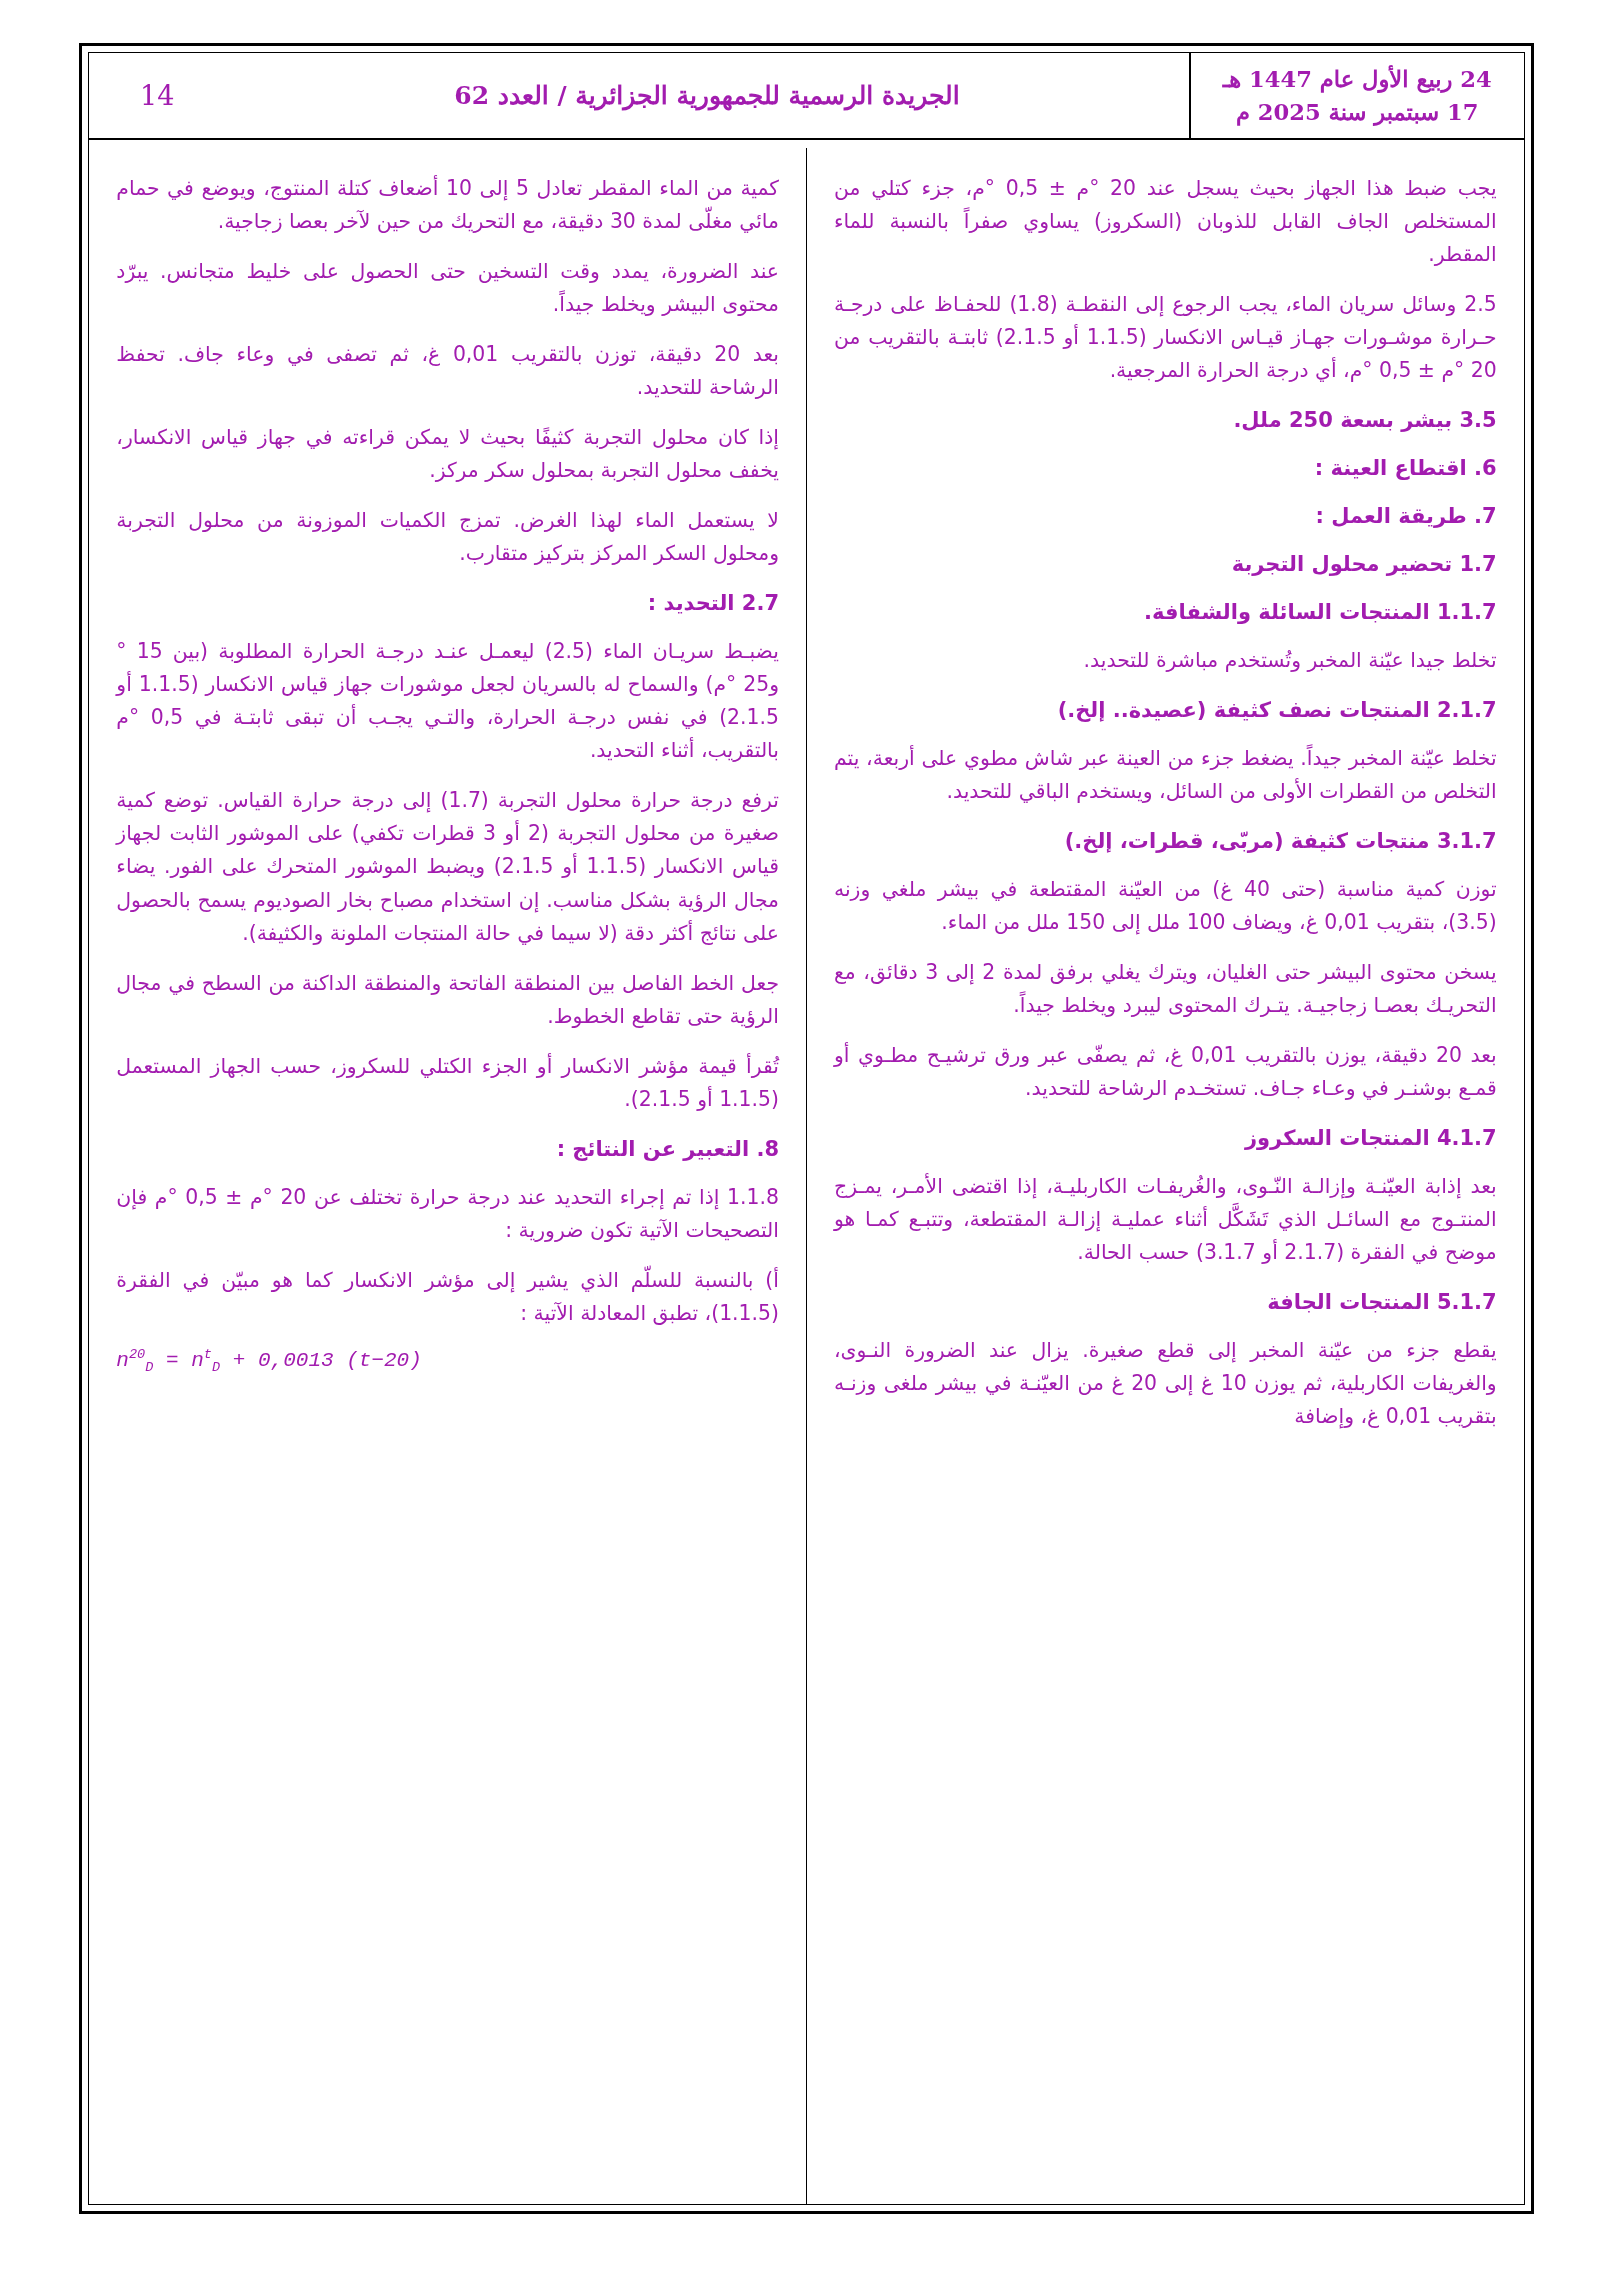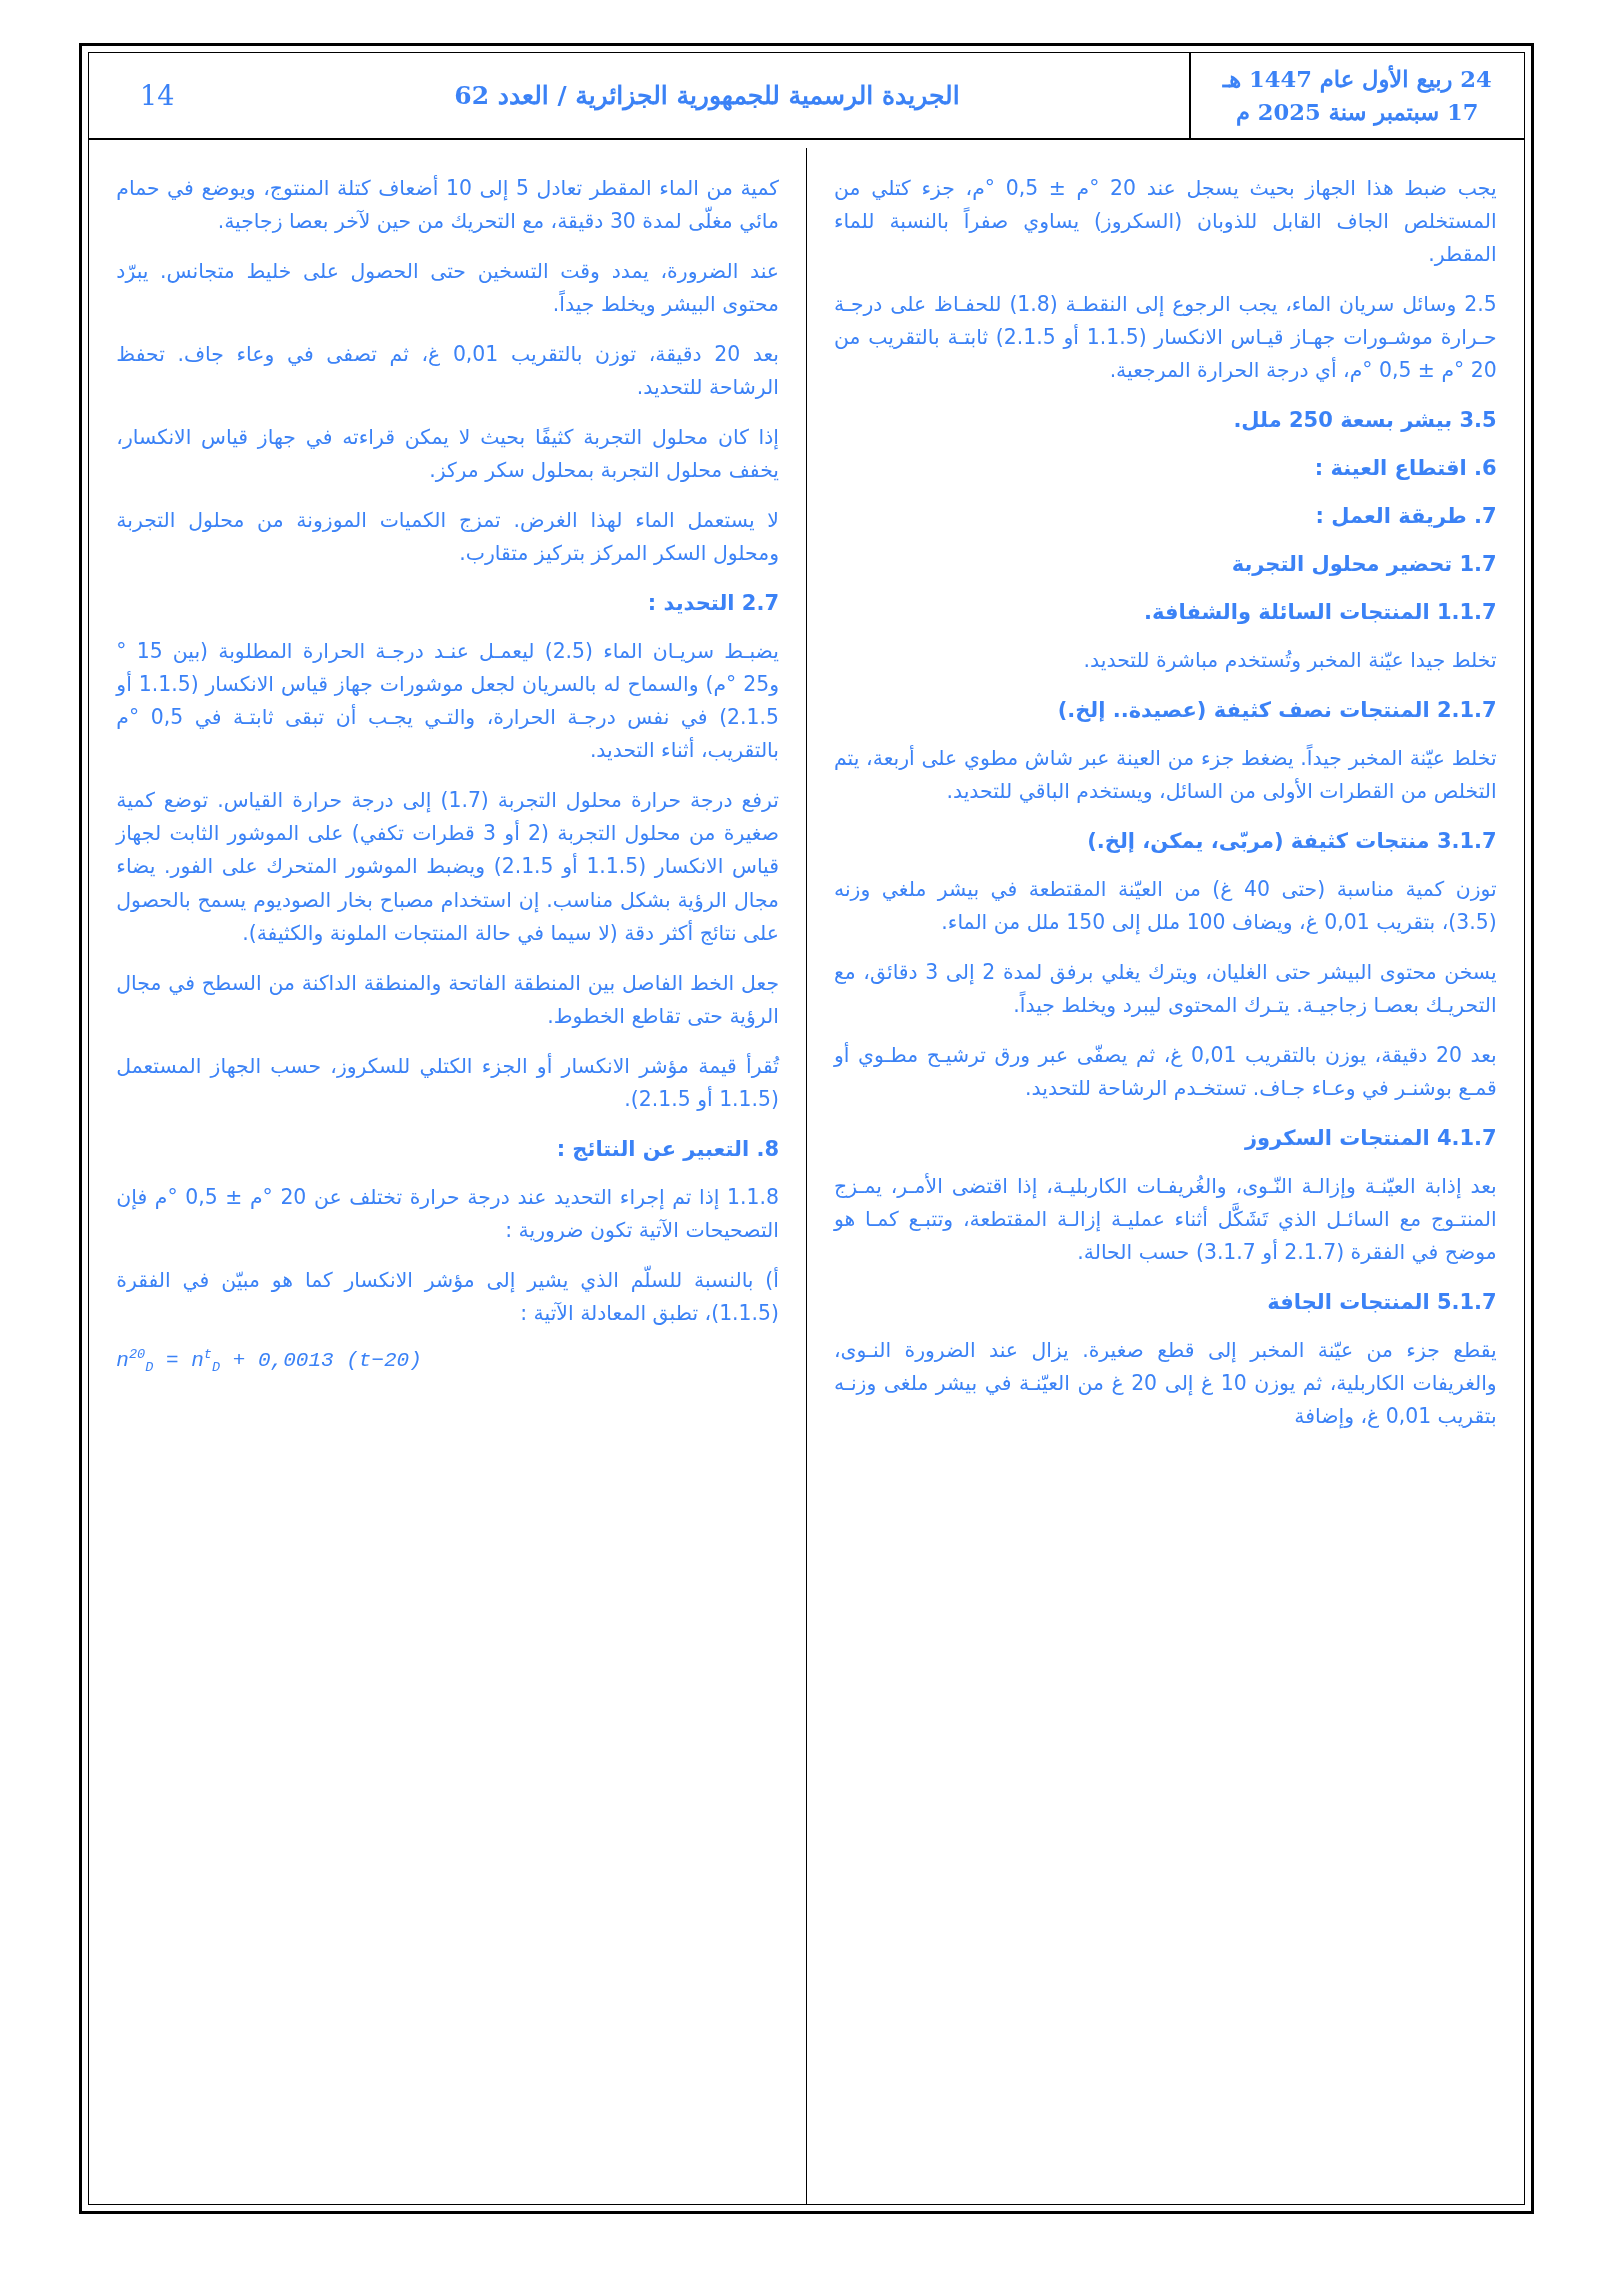--- a/index.html
+++ b/index.html
@@ -6,21 +6,21 @@
     margin: 0;
     padding: 0;
     background: #ffffff;
   }
   .page {
     position: relative;
     width: 1615px;
     height: 2285px;
     background: #ffffff;
     font-family: "DejaVu Sans", "Liberation Sans", sans-serif;
-    color: #3b82f6;
+    color: #a21caf;
     box-sizing: border-box;
   }
   
   .frame-outer {
     position: absolute;
     top: 43px;
     right: 80px;
     left: 80px;
     bottom: 71px;
     border: 3.6px solid #000;
@@ -151,21 +151,21 @@
           <p>يجب ضبط هذا الجهاز بحيث يسجل عند 20 °م ± 0,5 °م، جزء كتلي من المستخلص الجاف القابل للذوبان (السكروز) يساوي صفراً بالنسبة للماء المقطر.</p>
           <p>2.5 وسائل سريان الماء، يجب الرجوع إلى النقطـة (1.8) للحفـاظ على درجـة حـرارة موشـورات جهـاز قيـاس الانكسار (1.1.5 أو 2.1.5) ثابتـة بالتقريب من 20 °م ± 0,5 °م، أي درجة الحرارة المرجعية.</p>
           <p class="h-right-bold">3.5 بيشر بسعة 250 ملل.</p>
           <p class="h-center">6. اقتطاع العينة :</p>
           <p class="h-center">7. طريقة العمل :</p>
           <p class="h-center">1.7 تحضير محلول التجربة</p>
           <p class="h-center">1.1.7 المنتجات السائلة والشفافة.</p>
           <p>تخلط جيدا عيّنة المخبر وتُستخدم مباشرة للتحديد.</p>
           <p class="h-center">2.1.7 المنتجات نصف كثيفة (عصيدة.. إلخ.)</p>
           <p>تخلط عيّنة المخبر جيداً. يضغط جزء من العينة عبر شاش مطوي على أربعة، يتم التخلص من القطرات الأولى من السائل، ويستخدم الباقي للتحديد.</p>
-          <p class="h-center">3.1.7 منتجات كثيفة (مربّى، يمكن، إلخ.)</p>
+          <p class="h-center">3.1.7 منتجات كثيفة (مربّى، قطرات، إلخ.)</p>
           <p>توزن كمية مناسبة (حتى 40 غ) من العيّنة المقتطعة في بيشر ملغي وزنه (3.5)، بتقريب 0,01 غ، ويضاف 100 ملل إلى 150 ملل من الماء.</p>
           <p>يسخن محتوى البيشر حتى الغليان، ويترك يغلي برفق لمدة 2 إلى 3 دقائق، مع التحريـك بعصـا زجاجيـة. يتـرك المحتوى ليبرد ويخلط جيداً.</p>
           <p>بعد 20 دقيقة، يوزن بالتقريب 0,01 غ، ثم يصفّى عبر ورق ترشيـح مطـوي أو قمـع بوشنـر في وعـاء جـاف. تستخـدم الرشاحة للتحديد.</p>
           <p class="h-center">4.1.7 المنتجات السكروز</p>
           <p>بعد إذابة العيّنـة وإزالـة النّـوى، والغُريفـات الكاربليـة، إذا اقتضى الأمـر، يمـزج المنتـوج مع السائـل الذي تَشَكَّل أثناء عمليـة إزالـة المقتطعة، وتتبـع كمـا هو موضح في الفقرة (2.1.7 أو 3.1.7) حسب الحالة.</p>
           <p class="h-center">5.1.7 المنتجات الجافة</p>
           <p>يقطع جزء من عيّنة المخبر إلى قطع صغيرة. يزال عند الضرورة النـوى، والغريفات الكاربلية، ثم يوزن 10 غ إلى 20 غ من العيّنـة في بيشر ملغى وزنـه بتقريب 0,01 غ، وإضافة</p>
         </div>
 
         <div class="col col-left">

